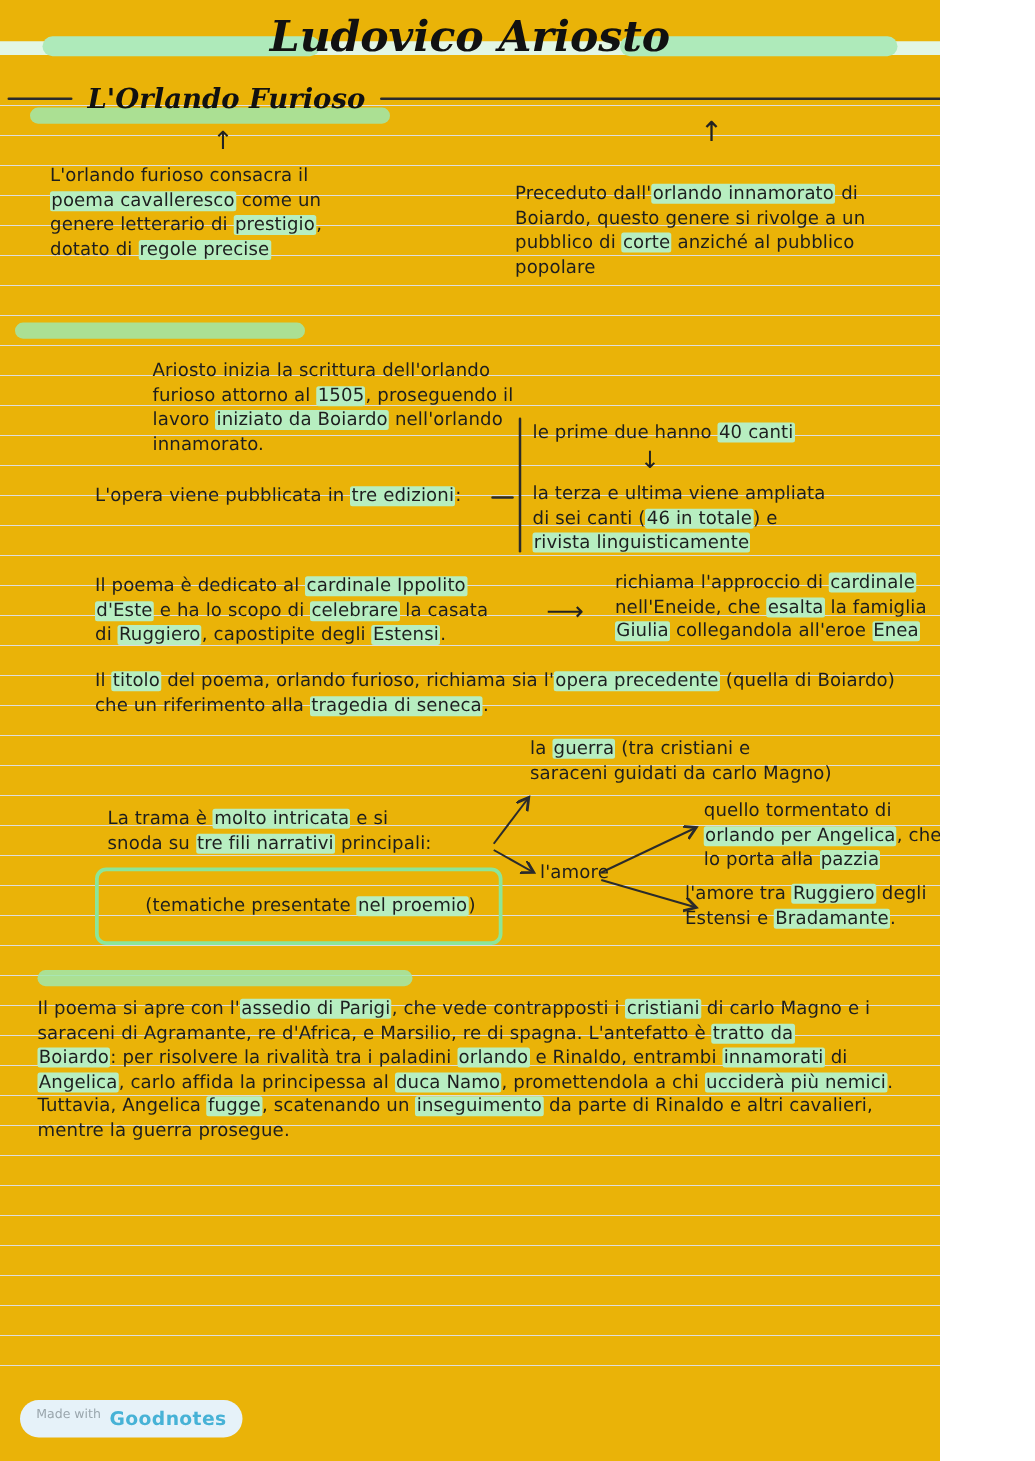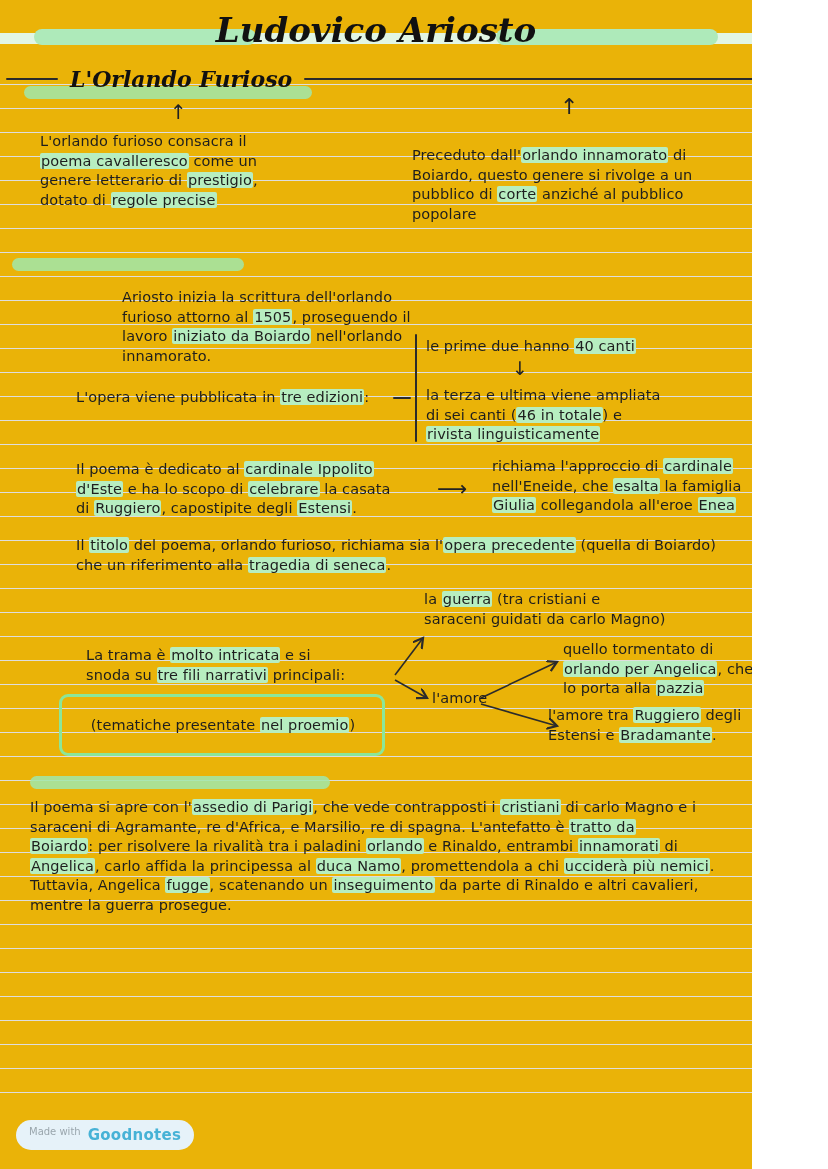--- a/index.html
+++ b/index.html
@@ -89,21 +89,21 @@
 
   <p class="para" style="left:76px;top:536px;width:735px;"><span>Il </span><span class="hl">titolo</span><span> del poema, orlando furioso, richiama sia l'</span><span class="hl">opera precedente</span><span> (quella di Boiardo)
 che un riferimento alla </span><span class="hl">tragedia di seneca</span><span>.</span></p>
 
   <p class="para" style="left:424px;top:590px;width:300px;"><span>la </span><span class="hl">guerra</span><span> (tra cristiani e
 saraceni guidati da carlo Magno)</span></p>
 
   <p class="para" style="left:86px;top:646px;width:310px;"><span>La trama è </span><span class="hl">molto intricata</span><span> e si
 snoda su </span><span class="hl">tre fili narrativi</span><span> principali:</span></p>
 
-  <div class="proemio" style="left:59px;top:694px;width:300px;text-align:left;">
+  <div class="proemio" style="left:76px;top:694px;width:300px;text-align:center;">
     <span><span>(tematiche presentate </span><span class="hl">nel proemio</span><span>)</span></span>
   </div>
 
   <svg style="position:absolute;left:385px;top:618px;" width="196" height="132" viewBox="0 0 196 132">
     <defs>
       <marker id="ah" markerWidth="9" markerHeight="9" refX="6" refY="3.5" orient="auto">
         <path d="M0,0 L6,3.5 L0,7" fill="none" stroke="#2b2b2b" stroke-width="1.4"></path>
       </marker>
     </defs>
     <line x1="10" y1="57" x2="38" y2="20" stroke="#2b2b2b" stroke-width="1.6" marker-end="url(#ah)"></line>

